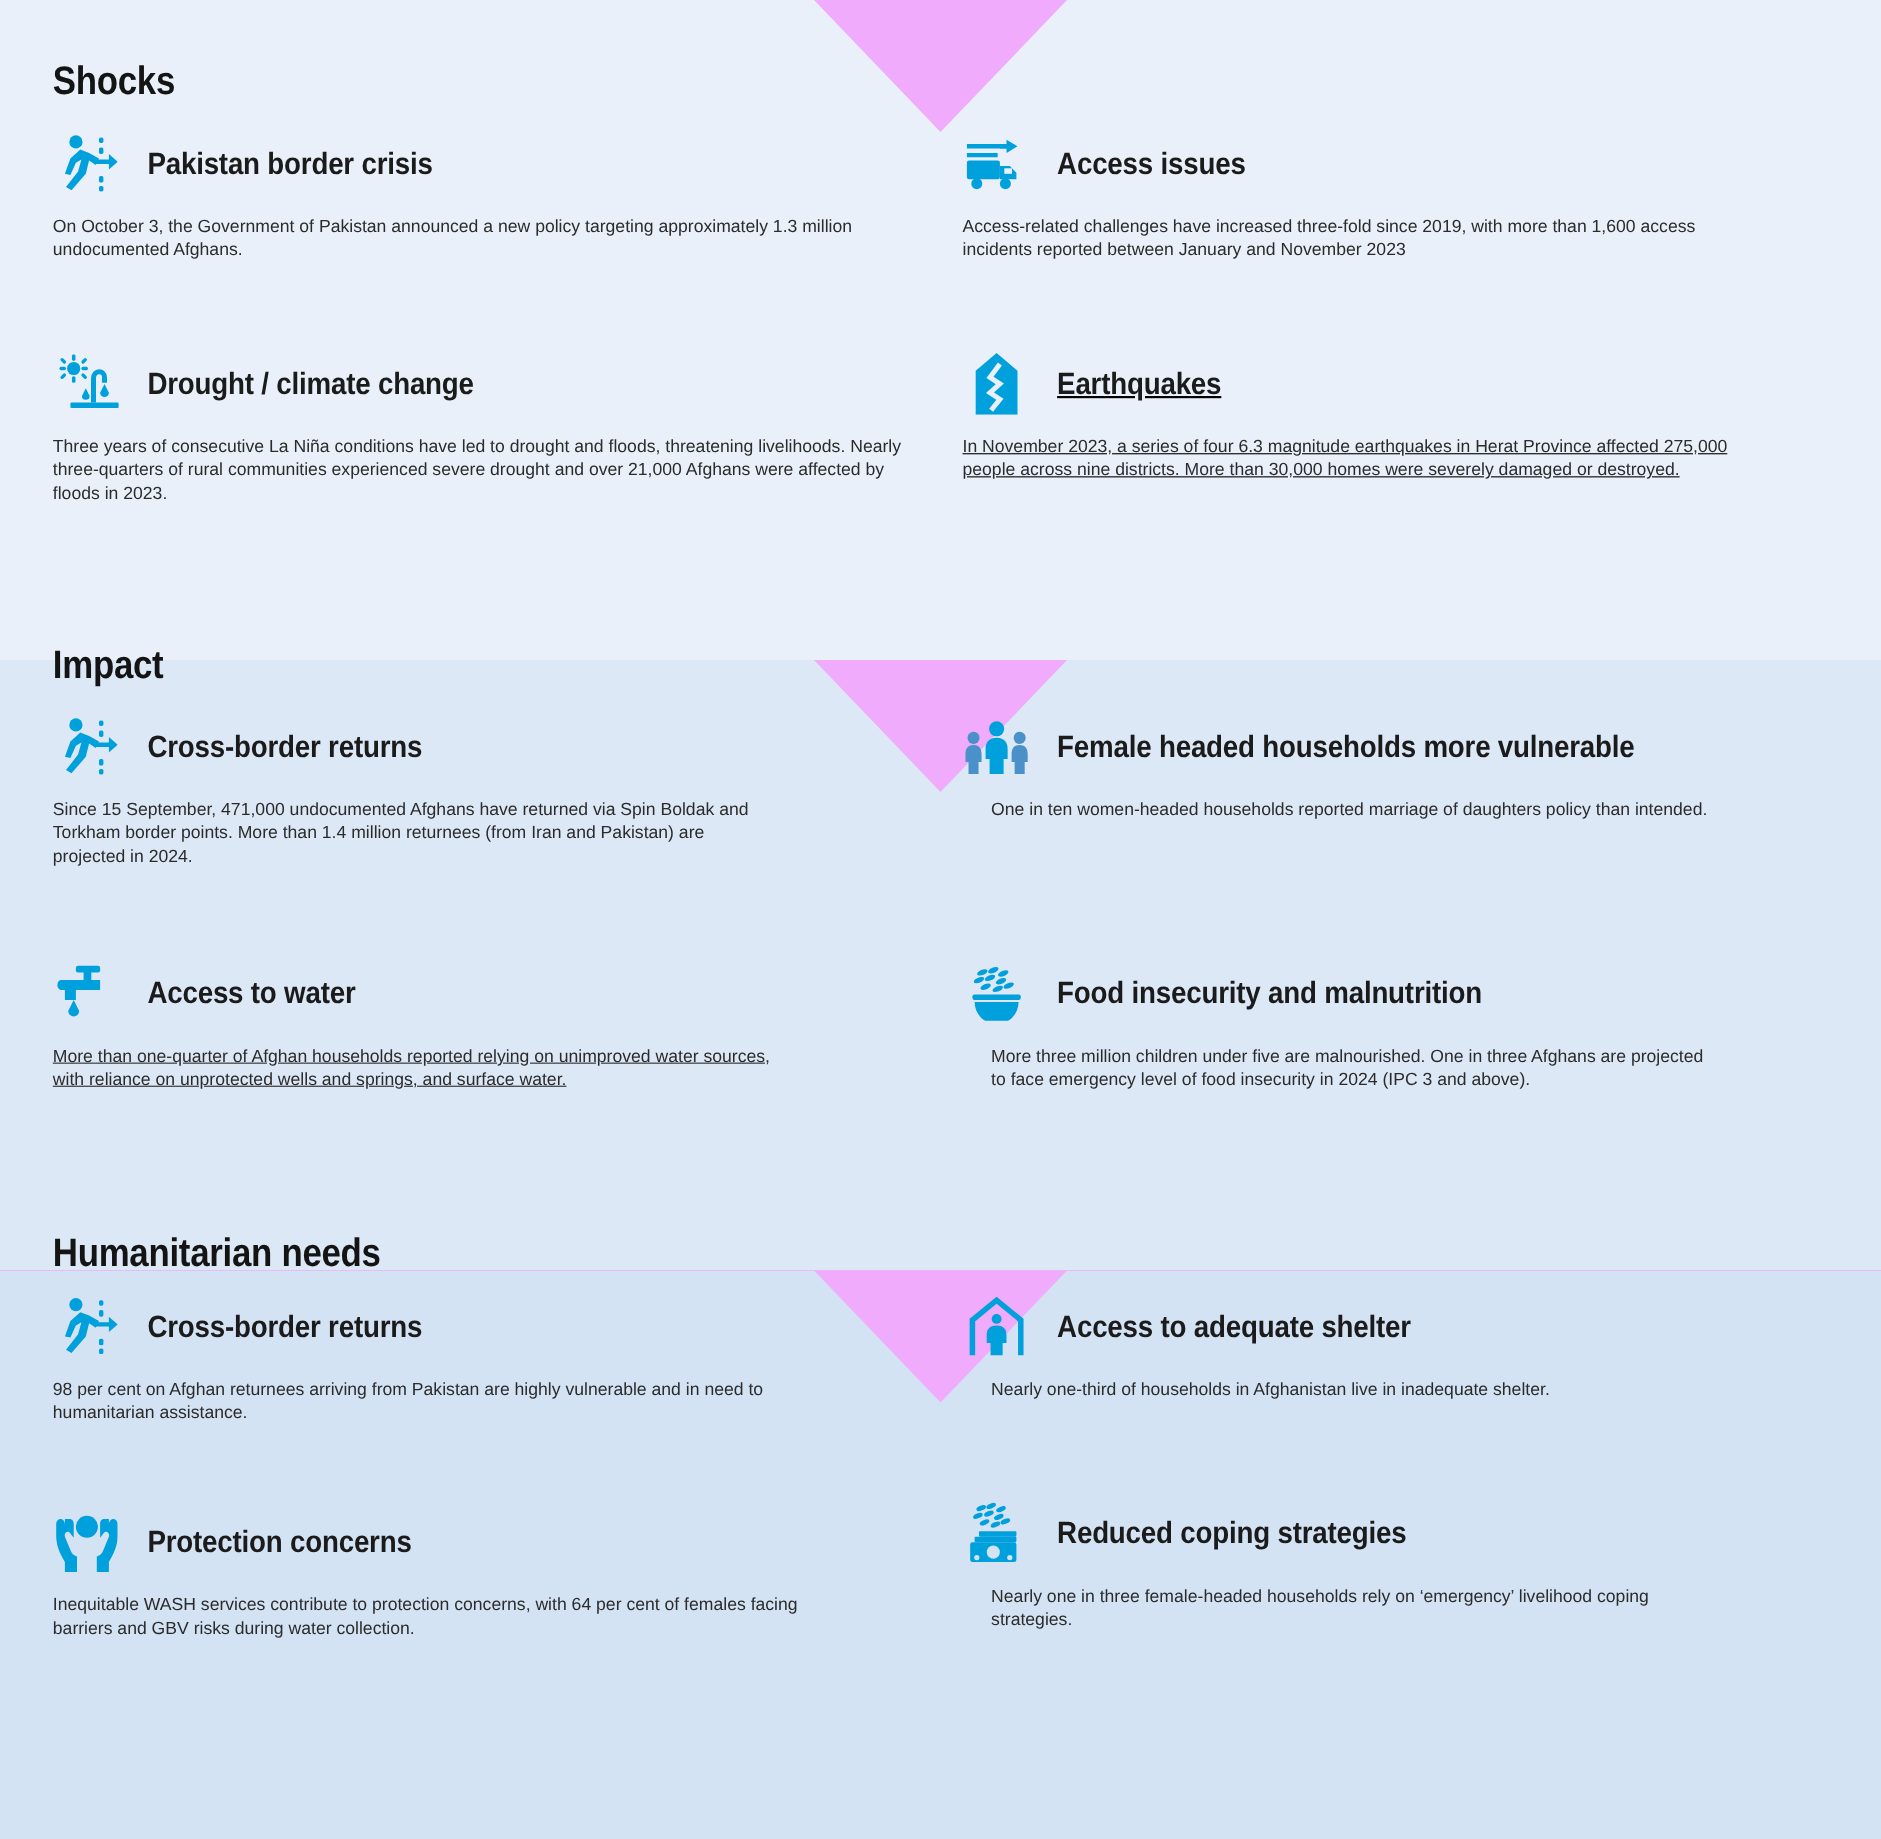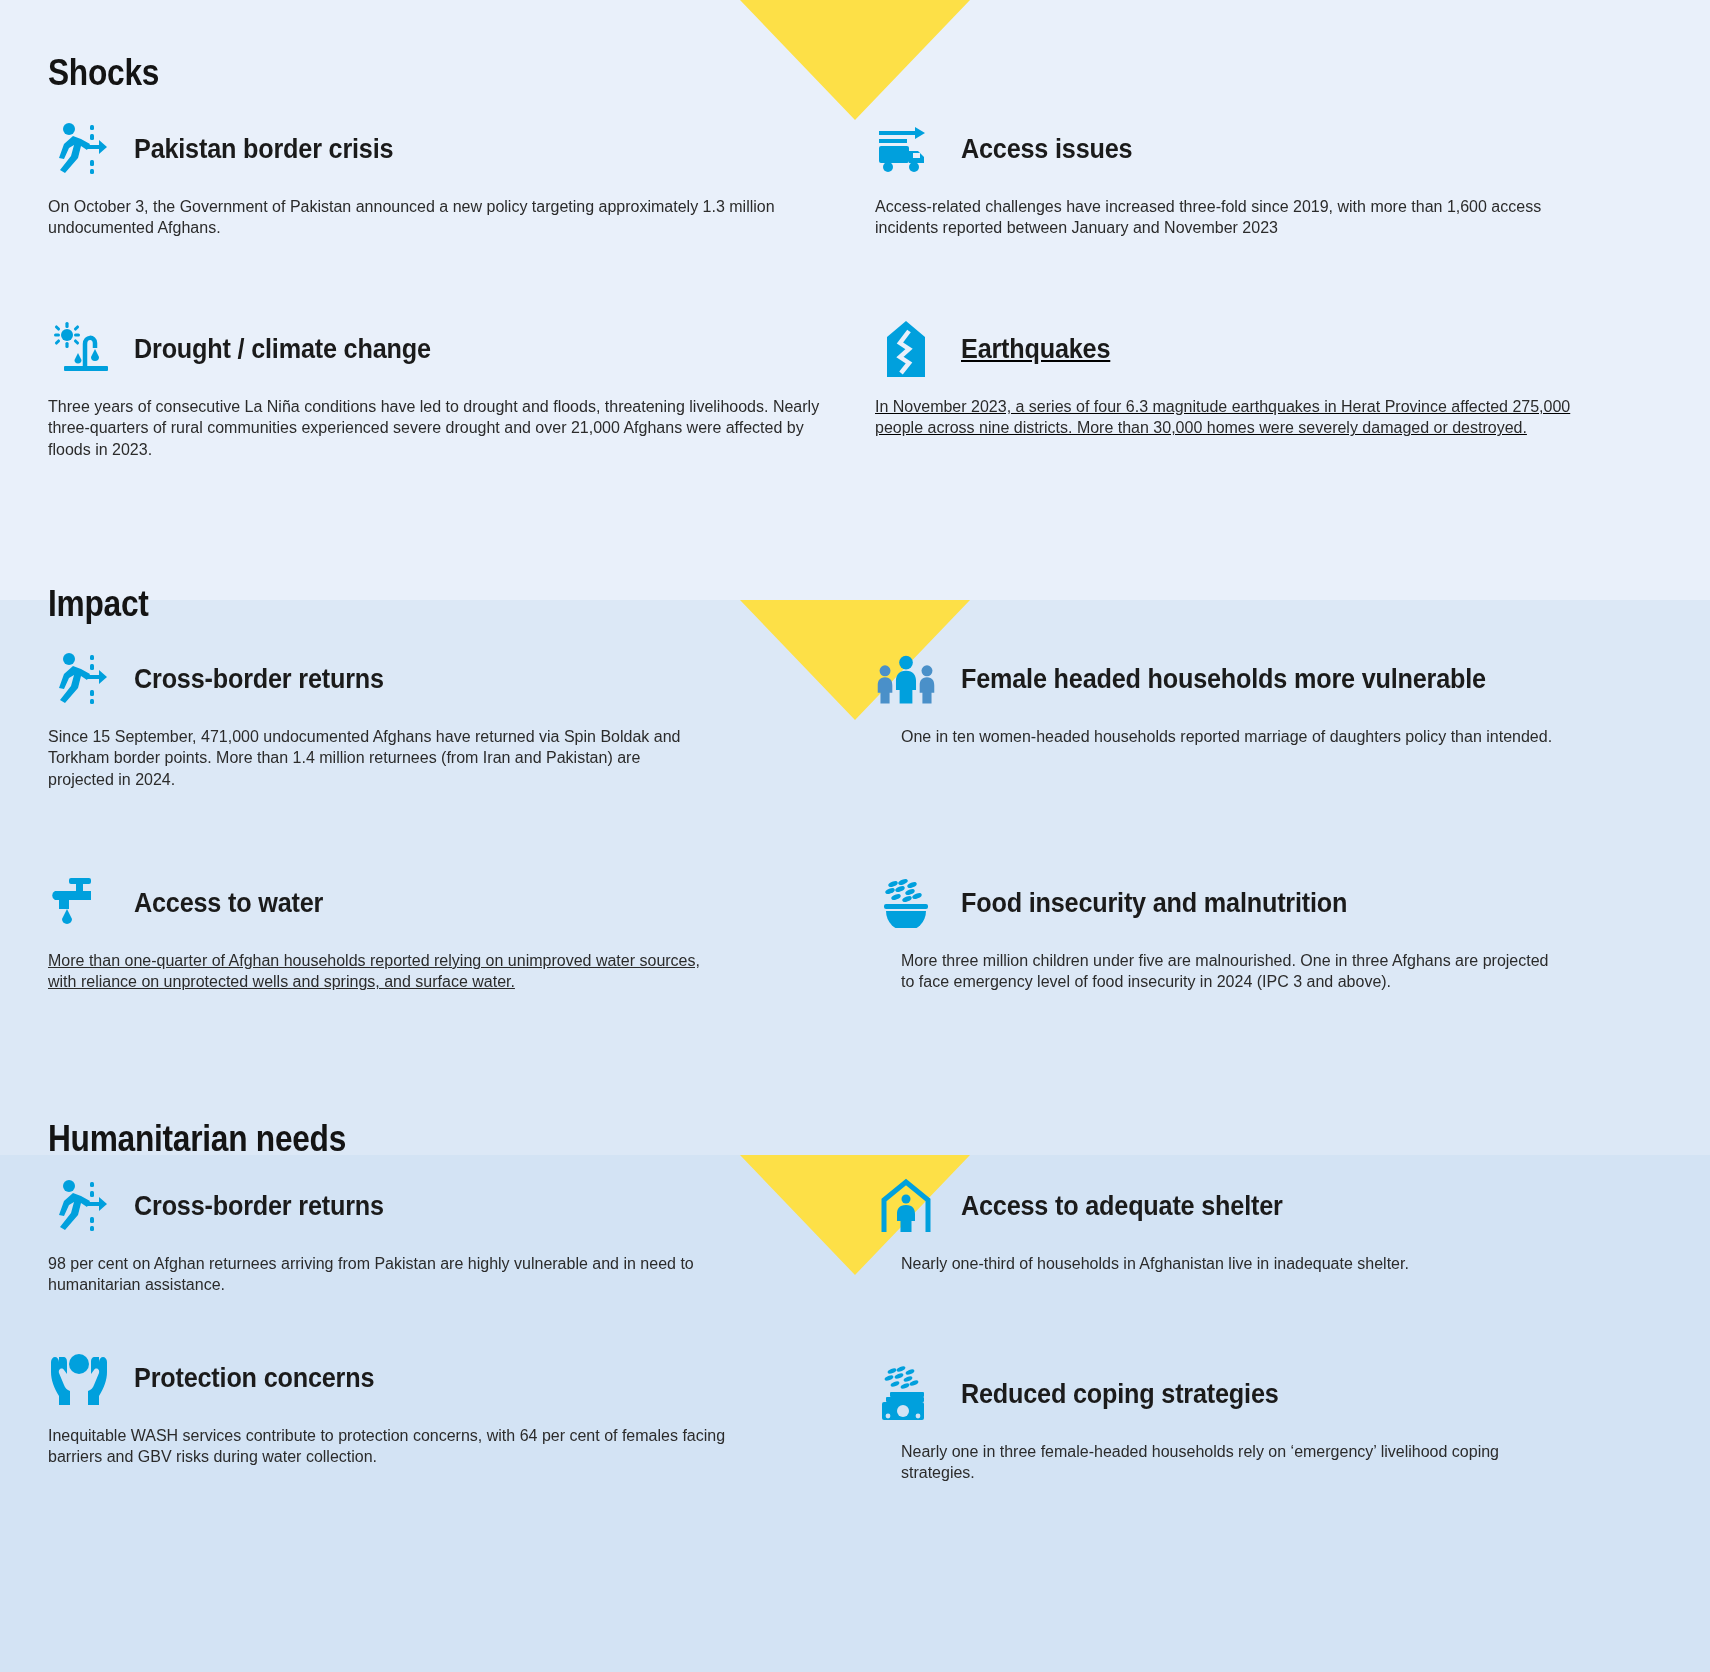--- a/index.html
+++ b/index.html
@@ -7,21 +7,21 @@
     width: 1710px;
     height: 1672px;
     background: #ffffff;
     font-family: "Liberation Sans", sans-serif;
     overflow: hidden;
   }
   .page {
     position: relative;
     width: 1710px;
     height: 1672px;
-    background: #fde047;
+    background: #f0abfc;
   }
 
   
   .band {
     position: absolute;
     left: 0;
     width: 1710px;
   }
   .band-shocks {
     top: 0;
@@ -301,21 +301,21 @@
               <rect x="39" y="47" width="4" height="5" rx="1.5"></rect>
               <path d="M36 23 h12 v-5 l8 7 l-8 7 v-5 h-12 z"></path>
             </g>
           </svg>
         </span>
         <span class="block-title">Cross-border returns</span>
       </div>
       <div class="block-body indent-1" style="max-width:720px;">98 per cent on Afghan returnees arriving from Pakistan are highly vulnerable and in need to humanitarian assistance.</div>
     </div>
 
-    <div style="position:absolute;left:48px;top:192px;width:760px;">
+    <div style="position:absolute;left:48px;top:216px;width:760px;">
       <div class="block-head">
         <span class="block-icon">
           <svg width="56" height="54" viewBox="0 0 56 54">
             <circle cx="28" cy="13" r="10" fill="#00a0dd"></circle>
             <g fill="#00a0dd">
               <path d="M12 6 c3 0 4 2 4 5 l0 12 l-3 -4 c-2 -3 -6 -1 -5 3 l5 12 c1 3 3 5 6 6 l0 14 l-11 0 l0 -9 c-5 -8 -8 -16 -8 -24 l0 -10 c0 -3 2 -5 4 -5 c2 0 4 2 4 5 l0 -5 z"></path>
               <path d="M44 6 c-3 0 -4 2 -4 5 l0 12 l3 -4 c2 -3 6 -1 5 3 l-5 12 c-1 3 -3 5 -6 6 l0 14 l11 0 l0 -9 c5 -8 8 -16 8 -24 l0 -10 c0 -3 -2 -5 -4 -5 c-2 0 -4 2 -4 5 l0 -5 z"></path>
             </g>
           </svg>
         </span>

